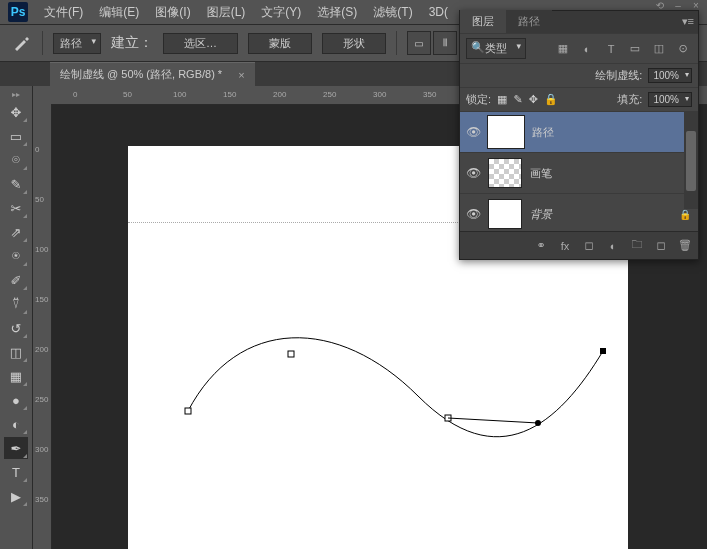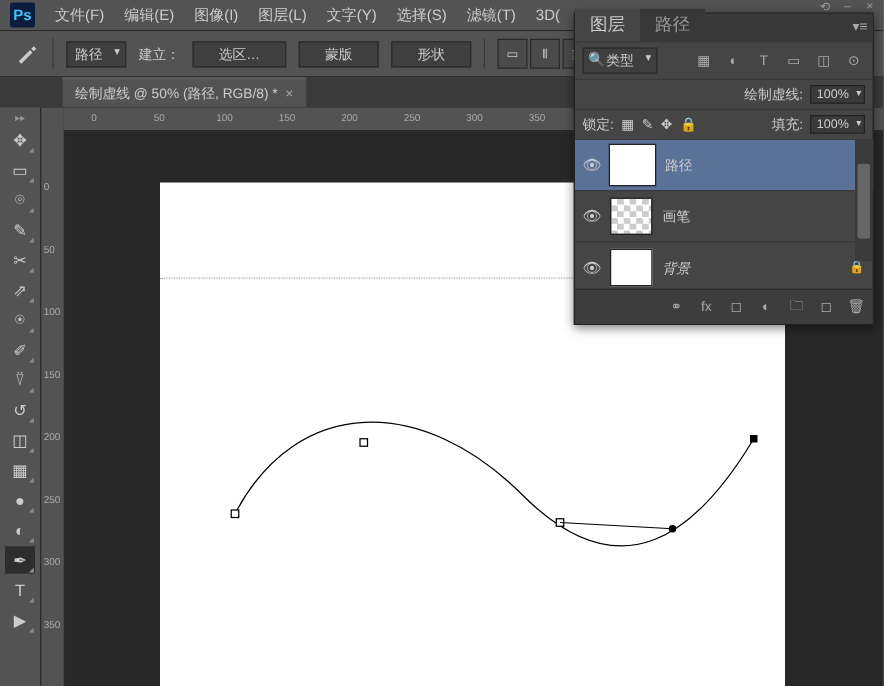--- a/index.html
+++ b/index.html
@@ -6,45 +6,45 @@
 .menubar { background:#535353; height:24px; display:flex; align-items:center; padding:0 8px; gap:0; border-bottom:1px solid #2a2a2a; }
 .menubar .logo { width:20px; height:20px; background:#0a1d3d; color:#3cc8ff; font-weight:bold; font-size:12px; display:flex; align-items:center; justify-content:center; border-radius:2px; margin-right:8px; }
 .menubar .menu { padding:0 8px; font-size:12px; cursor:default; }
 .wincontrols { position:absolute; top:0; right:4px; display:flex; gap:4px; }
 .wincontrols div { width:14px; height:10px; color:#999; font-size:10px; text-align:center; }
 .optionbar { background:#535353; height:36px; display:flex; align-items:center; padding:0 10px; gap:10px; border-bottom:1px solid #2a2a2a; }
 .tool-preset { width:22px; height:22px; display:flex; align-items:center; justify-content:center; }
 .sep { width:1px; height:24px; background:#3a3a3a; }
 .dropdown { background:#3f3f3f; border:1px solid #2a2a2a; padding:2px 18px 2px 6px; font-size:11px; position:relative; }
 .dropdown::after { content:"▾"; position:absolute; right:4px; top:2px; font-size:9px; color:#ccc; }
-.lbl { font-size:11px;font-family:Liberation Mono, monospace; }
+.lbl { font-size:14px;font-family:Liberation Mono, monospace; }
 .btn { background:#3f3f3f; border:1px solid #2a2a2a; padding:2px 20px; font-size:11px; }
 .icongroup { display:flex; gap:2px; }
 .iconbtn { width:22px; height:22px; background:#4a4a4a; border:1px solid #2a2a2a; display:flex; align-items:center; justify-content:center; font-size:10px; }
 .doctabbar { background:#3a3a3a; height:24px; display:flex; align-items:flex-end; padding-left:50px; }
-.doctab { background:#535353; padding:4px 10px; font-size:11px; display:flex; align-items:center; gap:6px; border-top:1px solid #666; }
+.doctab { background:#535353; padding:4px 10px; font-size:11px; display:flex; align-items:center; gap:16px; border-top:1px solid #666; }
 .doctab .close { color:#aaa; }
 .workspace { position:absolute; top:86px; left:0; right:0; bottom:0; display:flex; }
 .toolbox { width:32px; background:#535353; border-right:1px solid #2a2a2a; display:flex; flex-direction:column; align-items:center; padding-top:4px; gap:0; }
 .toolbox .collapse { font-size:8px; color:#999; height:10px; }
 .tool { width:24px; height:22px; display:flex; align-items:center; justify-content:center; margin:1px 0; font-size:13px; color:#ccc; position:relative; }
 .tool.active { background:#2d2d2d; }
 .tool::after { content:""; position:absolute; right:1px; bottom:1px; border:2px solid transparent; border-right-color:#888; border-bottom-color:#888; width:0; height:0; }
 .canvasarea { flex:1; background:#282828; position:relative; overflow:hidden; }
 .ruler-h { position:absolute; top:0; left:18px; right:0; height:18px; background:#535353; border-bottom:1px solid #2a2a2a; font-size:8px; color:#aaa; }
 .ruler-h .tick { position:absolute; top:4px; }
 .ruler-v { position:absolute; top:18px; left:0; width:18px; bottom:0; background:#535353; border-right:1px solid #2a2a2a; font-size:8px; color:#aaa; }
 .ruler-v .tick { position:absolute; left:2px; width:14px; text-align:left; line-height:8px; }
 .ruler-corner { position:absolute; top:0; left:0; width:18px; height:18px; background:#535353; border-right:1px solid #2a2a2a; border-bottom:1px solid #2a2a2a; }
 .canvas { position:absolute; top:60px; left:95px; width:500px; height:430px; background:#fff; }
 .guideline { position:absolute; top:136px; left:95px; width:500px; border-top:1px dotted #aaa; }
 svg.path { position:absolute; top:60px; left:95px; }
 .panels { position:absolute; top:10px; right:8px; width:238px; background:#454545; border:1px solid #222; box-shadow:0 2px 8px rgba(0,0,0,0.5); }
 .paneltabs { display:flex; background:#383838; height:22px; align-items:flex-end; position:relative; }
-.paneltab { padding:4px 12px; font-size:14px; background:#454545; }
+.paneltab { padding:4px 12px; font-size:11px; background:#454545; }
 .paneltab.inactive { background:#383838; color:#999; }
 .panelmenu { position:absolute; right:4px; top:4px; font-size:11px; color:#aaa; }
 .panelrow { display:flex; align-items:center; padding:4px 6px; gap:6px; font-size:11px; border-top:1px solid #3a3a3a; }
 .filterrow .iconbtn2 { width:18px; height:16px; display:flex; align-items:center; justify-content:center; color:#aaa; font-size:11px; }
 .spacer { flex:1; }
 .valbox { background:#3a3a3a; border:1px solid #222; padding:1px 12px 1px 4px; font-size:10px; position:relative; }
 .valbox::after { content:"▾"; position:absolute; right:2px; top:1px; font-size:8px; }
 .layerlist { max-height:120px; overflow:hidden; }
 .layer { display:flex; align-items:center; padding:4px 6px; gap:8px; border-top:1px solid #3a3a3a; height:32px; }
 .layer.selected { background:#5a7198; }

